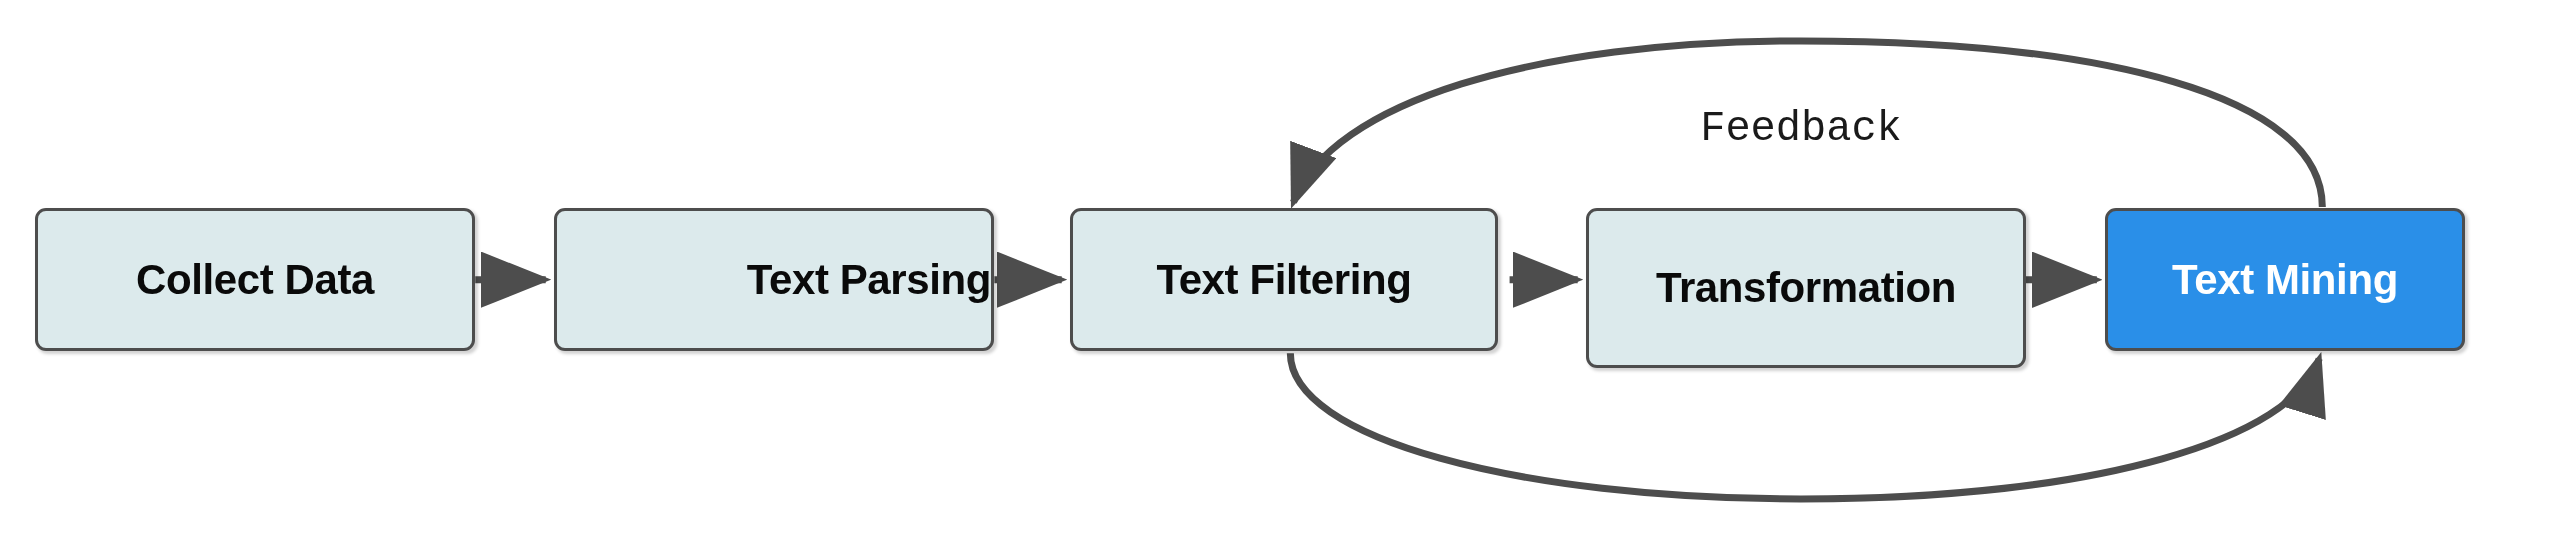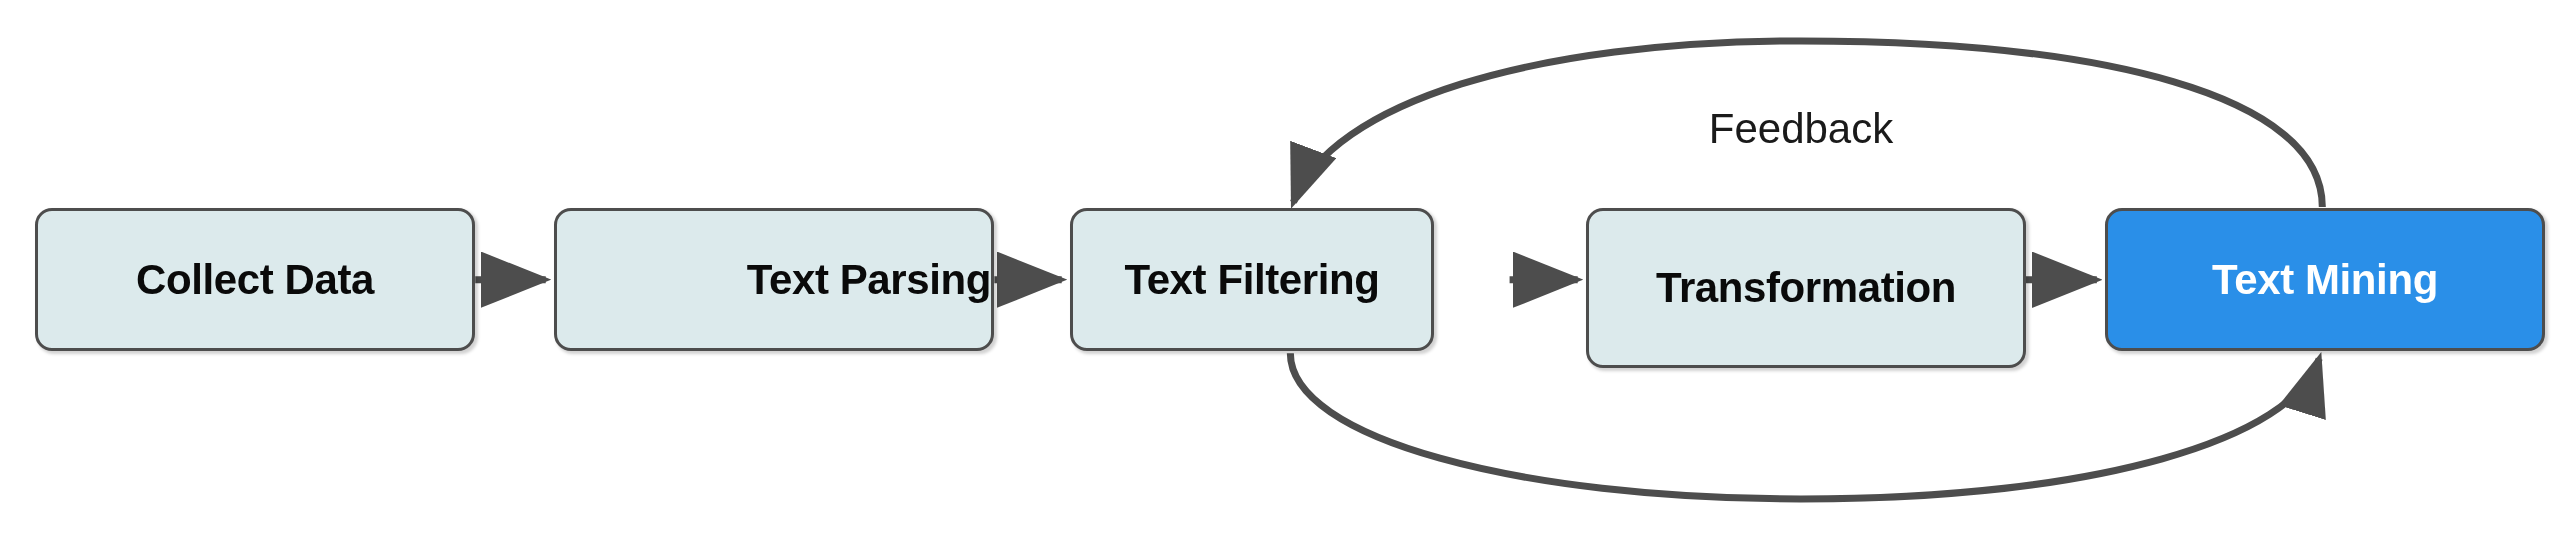--- a/index.html
+++ b/index.html
@@ -22,21 +22,21 @@
     position: absolute;
     left: 0;
     top: 0;
     width: 2576px;
     height: 543px;
   }
   .node-box {
     position: absolute;
     box-sizing: border-box;
     border: 3.9px solid #4d4d4d;
-    border-radius: 17px;
+    border-radius: 11px;
     display: flex;
     align-items: center;
     justify-content: center;
     box-shadow: 2.3px 2.3px 3.1px rgba(0,0,0,0.18);
   }
   .node-box.fill-light {
     background: #dceaec;
   }
   .node-box.fill-accent {
     background: #2a8fe8;
@@ -48,21 +48,21 @@
     letter-spacing: -0.4px;
     line-height: 1;
     white-space: nowrap;
     color: #0a0a0a;
   }
   .node-box.fill-accent .node-label {
     color: #ffffff;
   }
   .edge-label {
     position: absolute;
-    font-family: Liberation Sans, sans-serif;
+    font-family: Liberation Mono, monospace;
     font-size: 42px;
     font-weight: normal;
     color: #1a1a1a;
     white-space: nowrap;
     line-height: 1;
     transform: translate(-50%, -50%);
   }
 </style>
 </head>
 <body>
@@ -93,28 +93,28 @@
   </svg>
 
   <div class="node-box fill-light" style="left:35px; top:208px; width:440px; height:143px;">
     <span class="node-label">Collect Data</span>
   </div>
 
   <div class="node-box fill-light" style="left:554px; top:208px; width:440px; height:143px;justify-content:flex-end;">
     <span class="node-label">Text Parsing</span>
   </div>
 
-  <div class="node-box fill-light" style="left:1070px; top:208px; width:364px; height:143px;">
+  <div class="node-box fill-light" style="left:1070px; top:208px; width:428px; height:143px;">
     <span class="node-label">Text Filtering</span>
   </div>
 
   <div class="node-box fill-light" style="left:1586px; top:208px; width:440px; height:160px;">
     <span class="node-label">Transformation</span>
   </div>
 
-  <div class="node-box fill-accent" style="left:2105px; top:208px; width:440px; height:143px;">
+  <div class="node-box fill-accent" style="left:2105px; top:208px; width:360px; height:143px;">
     <span class="node-label">Text Mining</span>
   </div>
 
   <div class="edge-label" style="left:1801px; top:129px;">Feedback</div>
 
 </div>
 
 
 </body></html>

